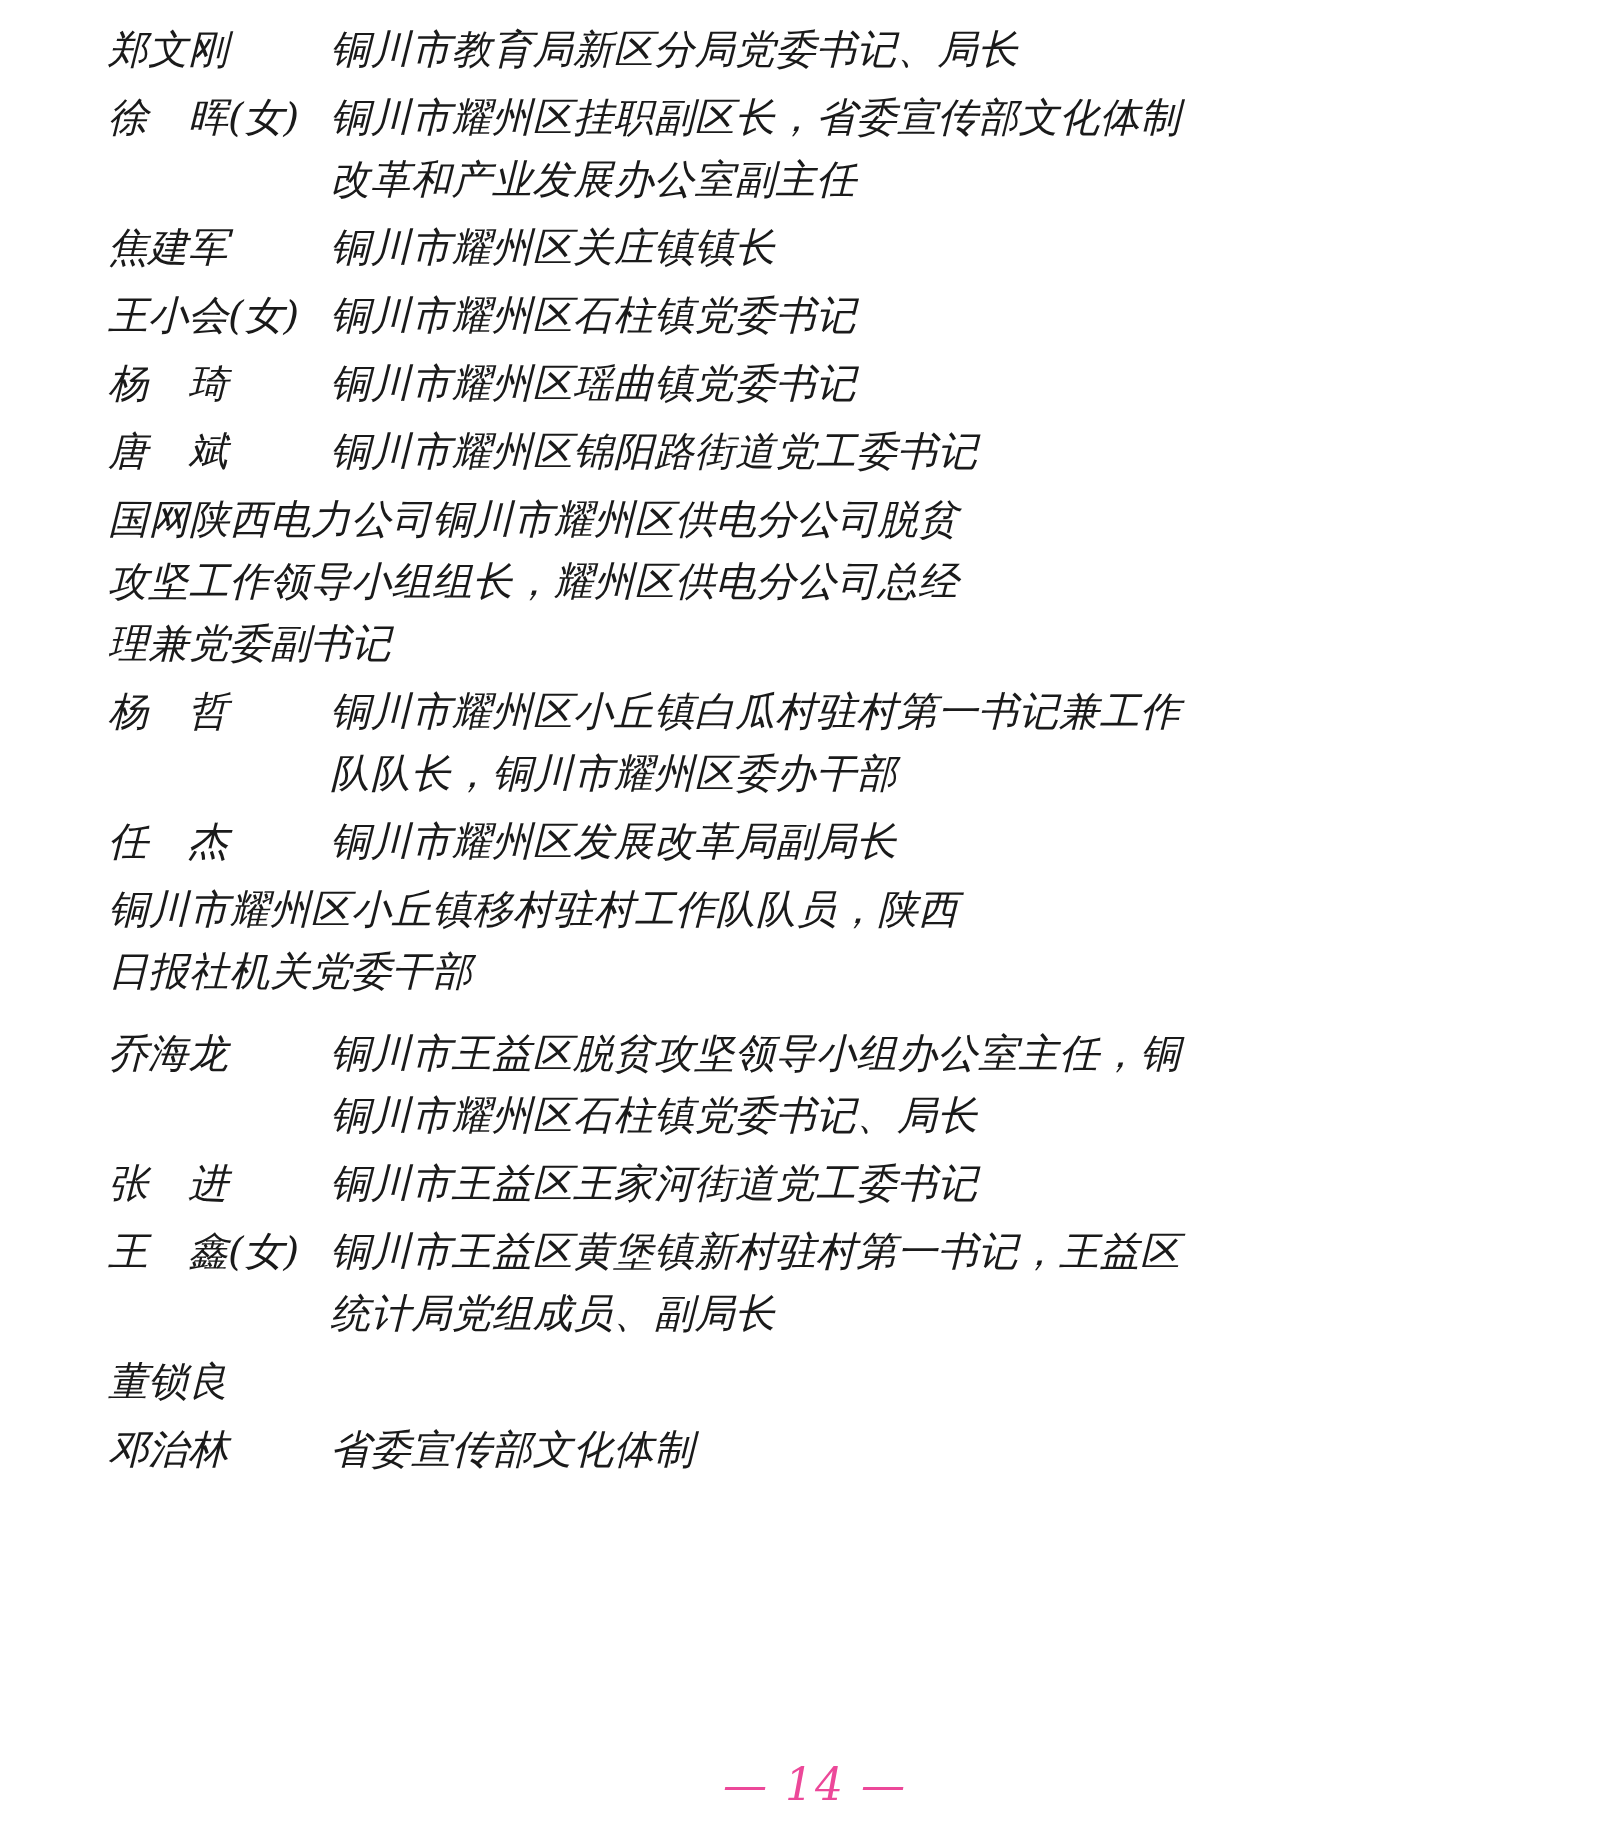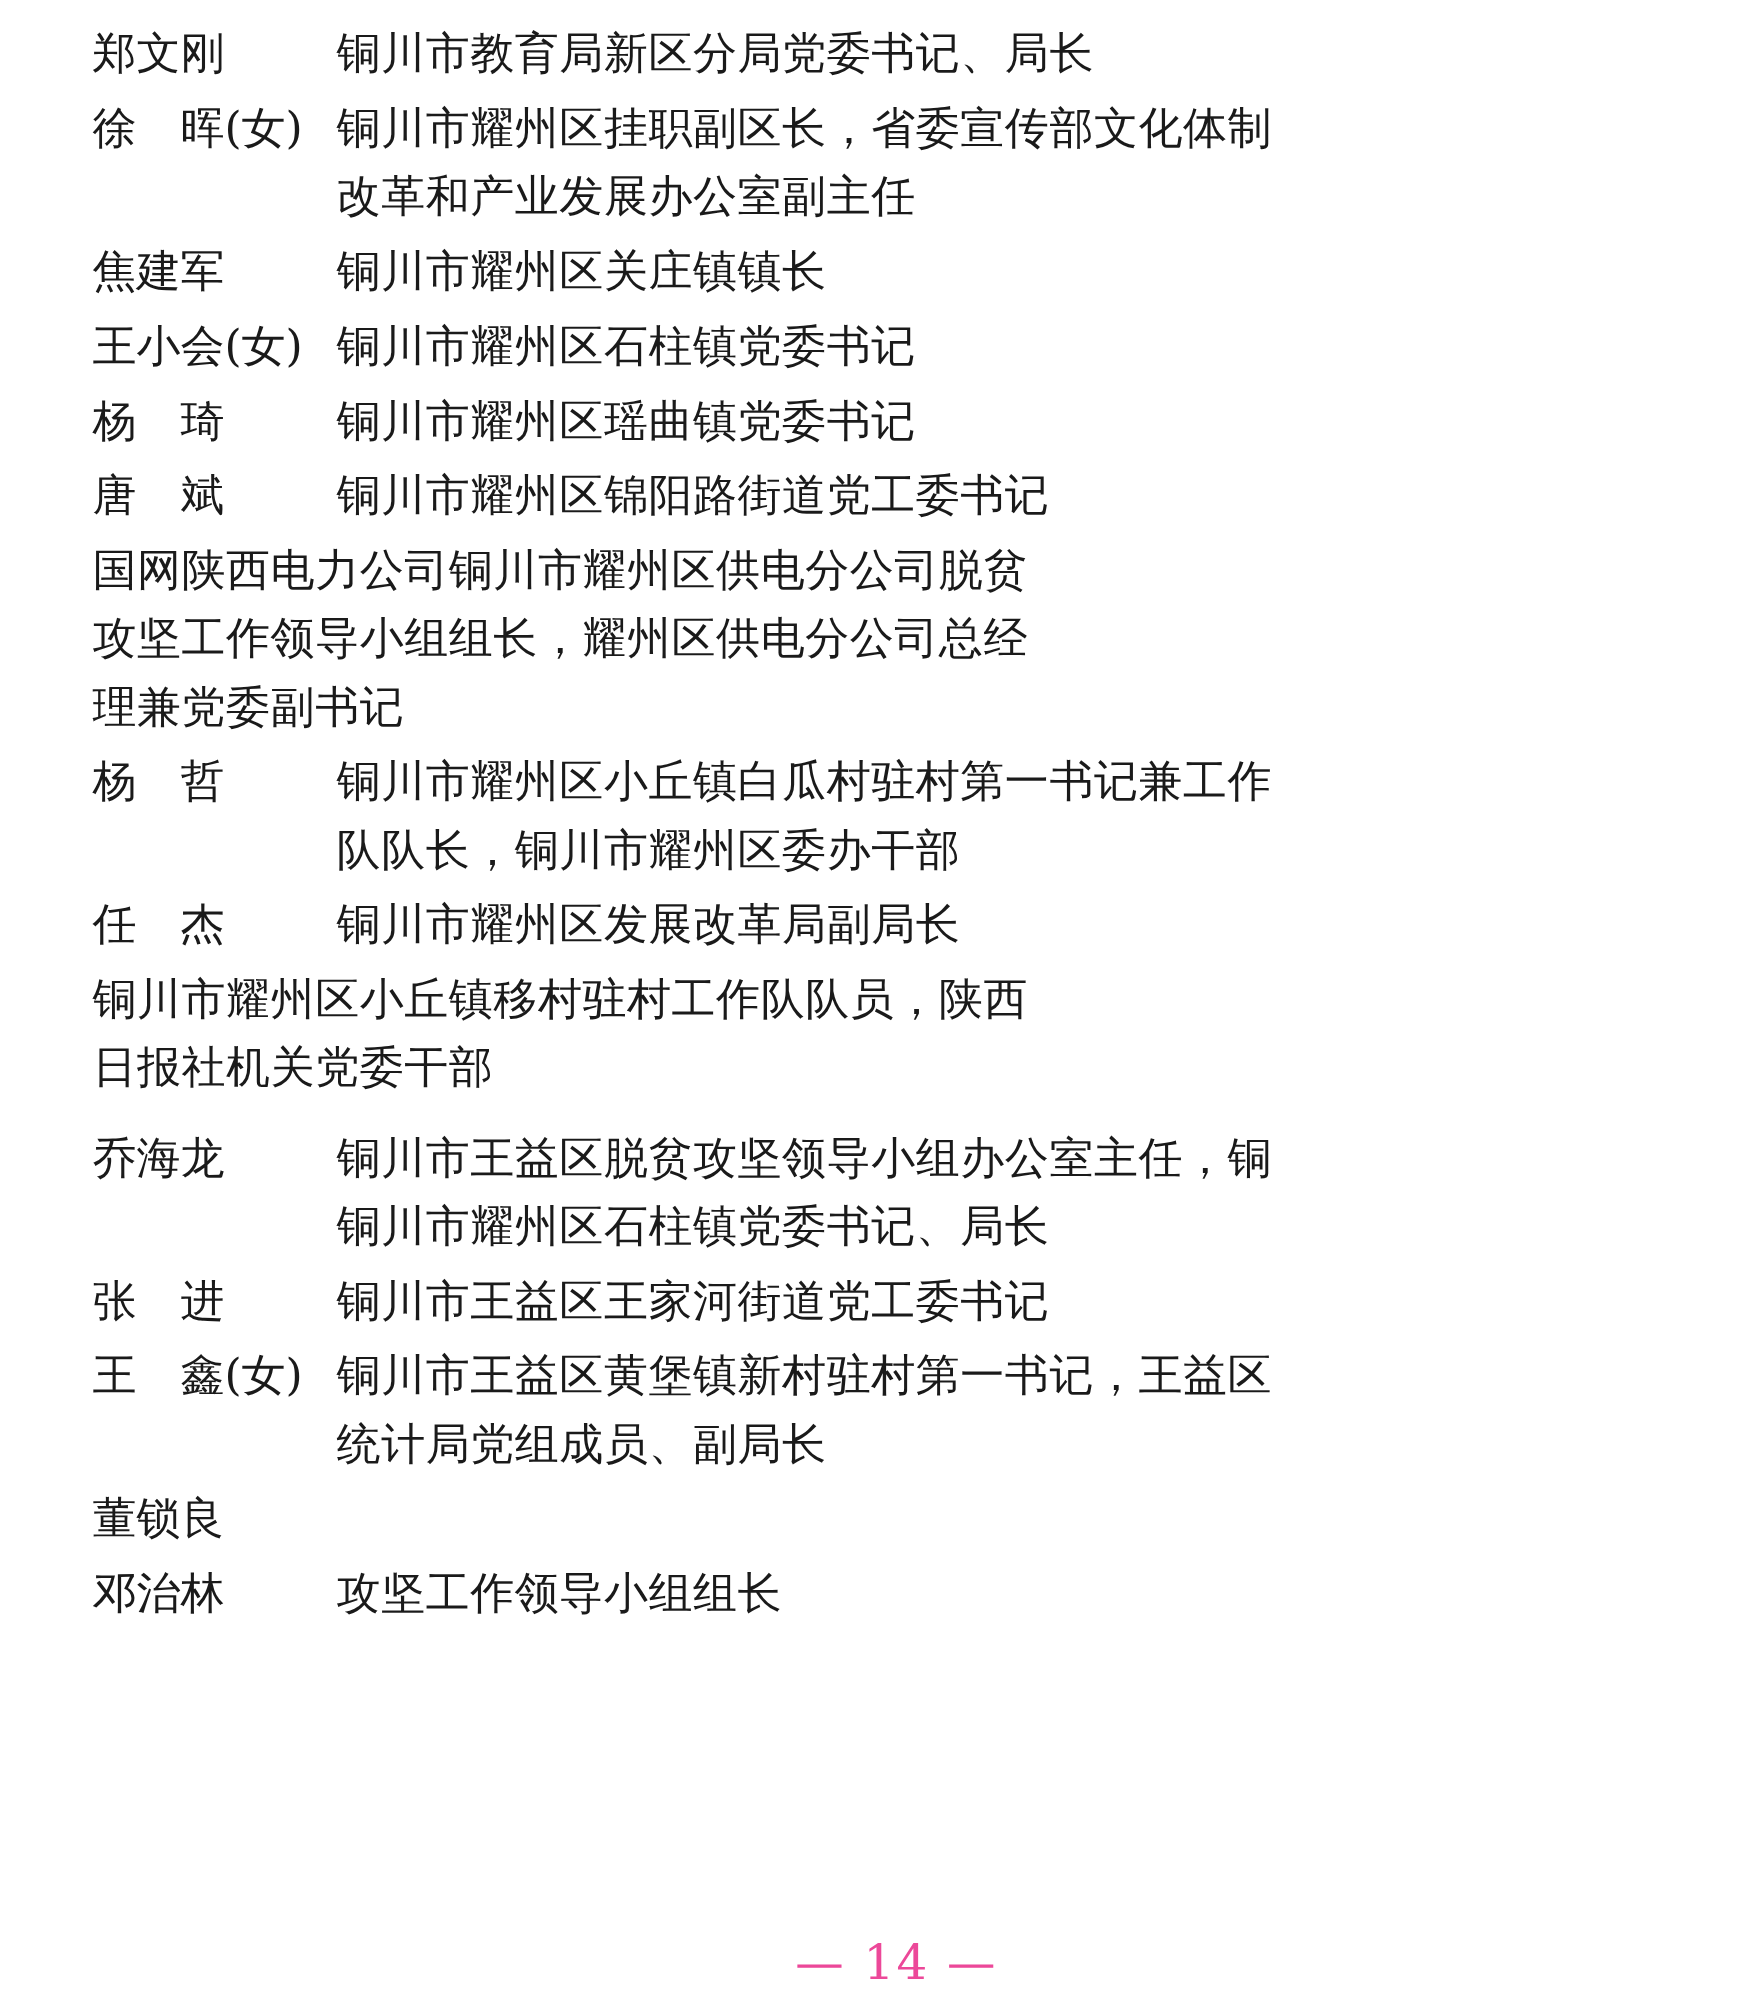--- a/index.html
+++ b/index.html
@@ -13,21 +13,22 @@
     font-family: "DejaVu Serif", "Liberation Serif", serif;
     color: #1a1a1a;
     position: relative;
     overflow: hidden;
   }
   .page {
     position: relative;
     width: 1600px;
     height: 1828px;
     box-sizing: border-box;
-    padding: 18px 180px 0 84px;
+    padding: 18px 180px 0 108px;
+    font-style: italic;
   }
   .entry {
     display: flex;
     align-items: flex-start;
     margin-bottom: 6px;
   }
   .name {
     width: 222px;
     flex: 0 0 222px;
     font-size: 40px;
@@ -151,20 +152,20 @@
           <span class="ln">铜川市王益区黄堡镇新村驻村第一书记，王益区</span>
           <span class="ln">统计局党组成员、副局长</span>
         </div>
       </div>
       <div class="entry">
         <div class="name">董锁良</div>
       </div>
       <div class="entry">
         <div class="name">邓治林</div>
         <div class="body-col">
-          <span class="ln">攻坚工作领导小组组长</span>
+          <span class="ln">省委宣传部文化体制</span>
         </div>
       </div>
     </div>
   <div class="footer">
     <span>— 14 —</span>
   </div>
 </div>
 
 </body></html>

